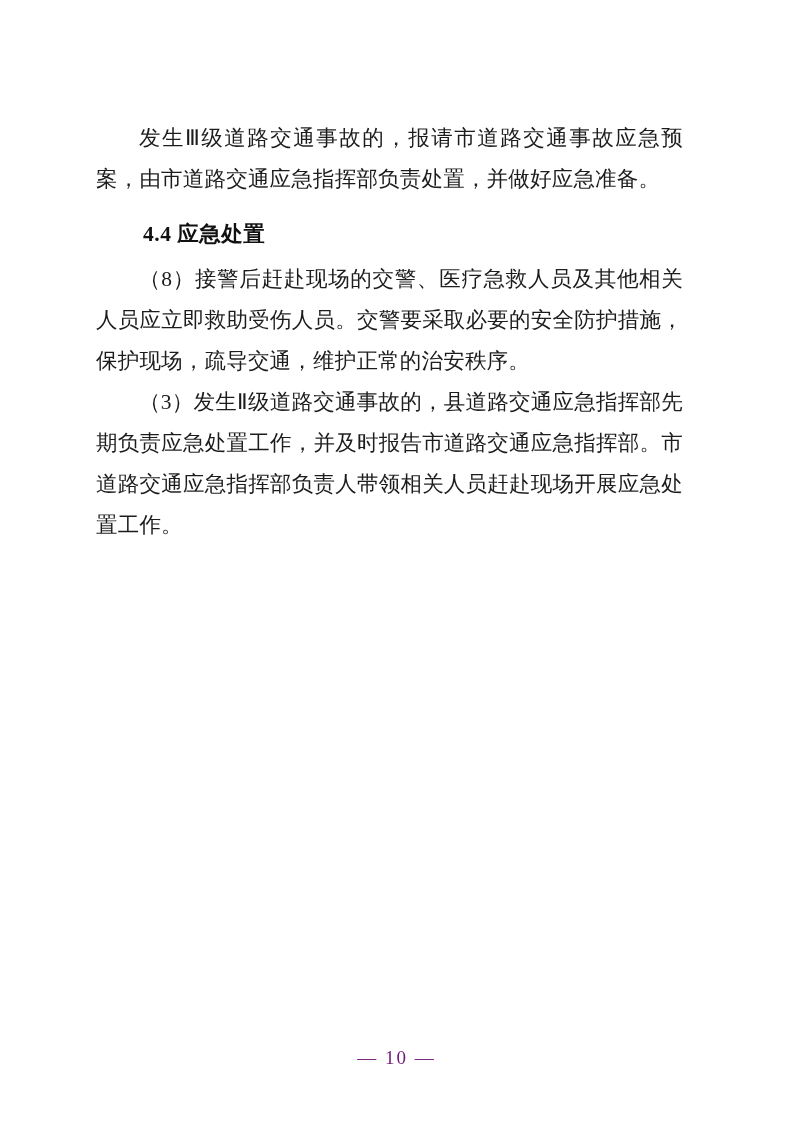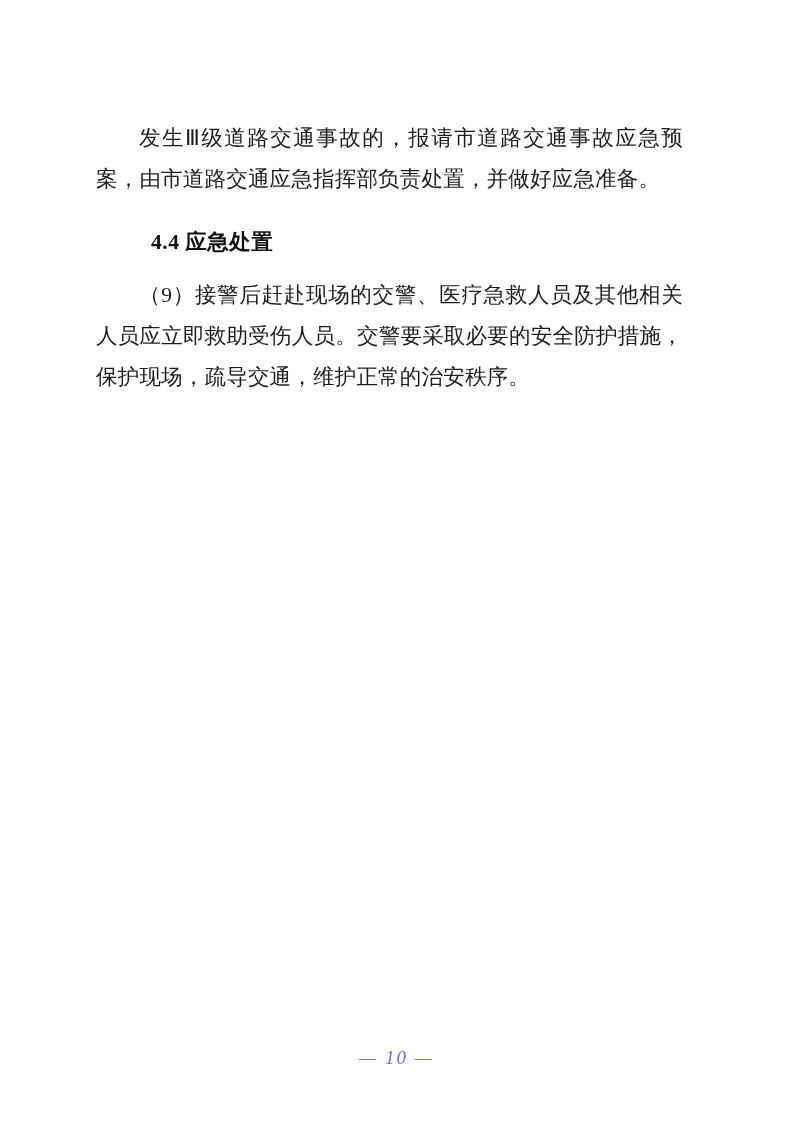--- a/index.html
+++ b/index.html
@@ -27,21 +27,21 @@
     text-align: justify;
     text-justify: inter-ideograph;
     letter-spacing: 0.2px;
     color: #1c1c1c;
   }
   .para {
     margin: 0;
     text-indent: 2em;
   }
   .heading {
-    margin: 12px;
+    margin: 4px;
     font-size: 21.5px;
     line-height: 41px;
     font-weight: bold;
     text-indent: 2em;
     letter-spacing: 0.5px;
     color: #111111;
   }
   .subheading {
     margin: 0;
     font-size: 21.5px;
@@ -54,44 +54,44 @@
     height: 10px;
   }
   .footer {
     position: absolute;
     left: 0;
     right: 0;
     bottom: 52px;
     text-align: center;
     font-size: 19px;
     letter-spacing: 2px;
-    color: #8b5cf6;
-    font-style: italic;
+    color: #701a75;
   }
   .pagenum-inner {
     display: inline-block;
   }
 </style>
 </head>
 <body>
 
 <div class="page">
   <div class="body-text">
 
     <p class="para">发生Ⅲ级道路交通事故的，报请市道路交通事故应急预案，由市道路交通应急指挥部负责处置，并做好应急准备。</p>
 
 
     <div class="spacer-md"></div>
 
     <p class="heading">4.4 应急处置</p>
 
 
 
-    <p class="para">（9）接警后赶赴现场的交警、医疗急救人员及其他相关人员应立即救助受伤人员。交警要采取必要的安全防护措施，保护现场，疏导交通，维护正常的治安秩序。</p>
+    <p class="para">（8）接警后赶赴现场的交警、医疗急救人员及其他相关人员应立即救助受伤人员。交警要采取必要的安全防护措施，保护现场，疏导交通，维护正常的治安秩序。</p>
 
+    <p class="para">（3）发生Ⅱ级道路交通事故的，县道路交通应急指挥部先期负责应急处置工作，并及时报告市道路交通应急指挥部。市道路交通应急指挥部负责人带领相关人员赶赴现场开展应急处置工作。</p>
 
 
   </div>
 
   <div class="footer">
     <span class="pagenum-inner">— 10 —</span>
   </div>
 </div>
 
 </body></html>

